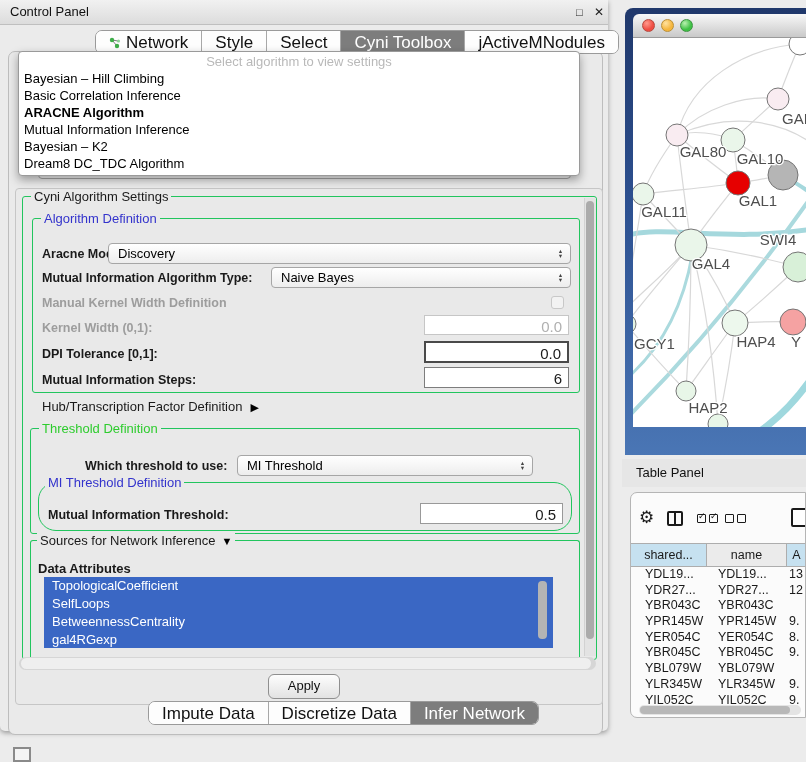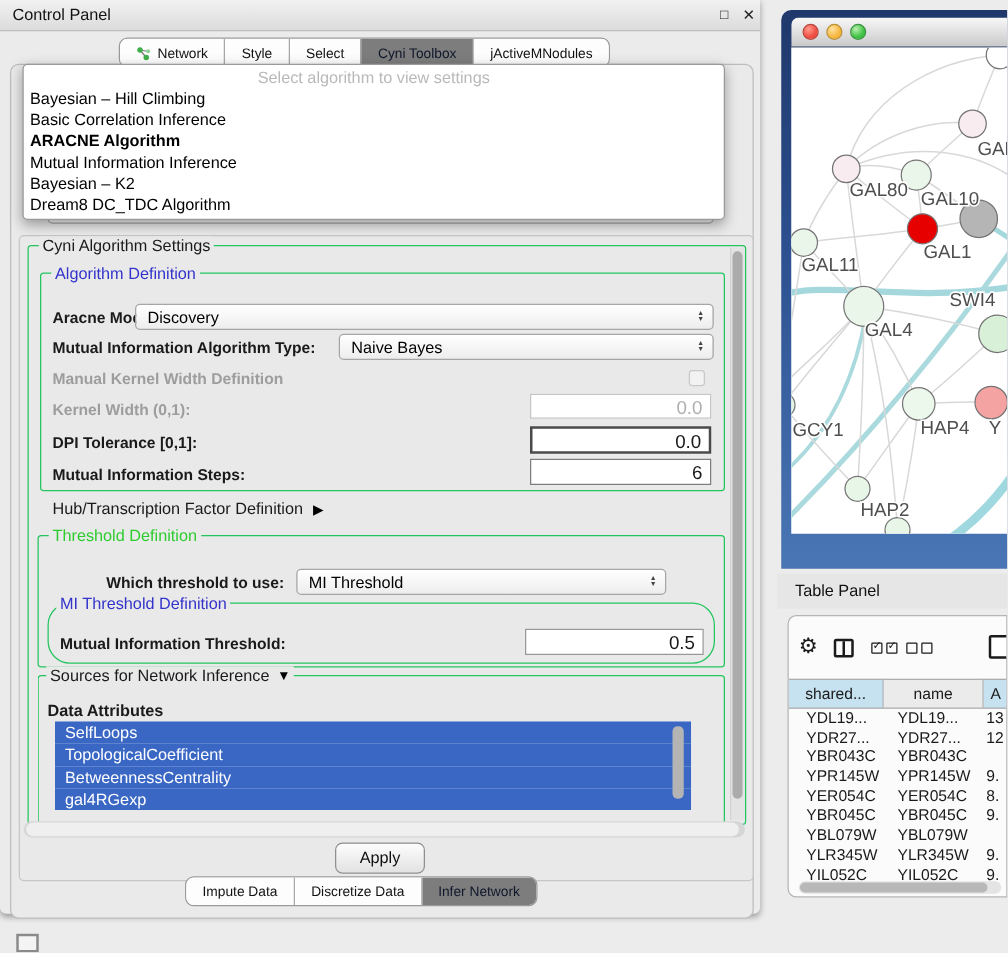--- a/index.html
+++ b/index.html
@@ -11,23 +11,23 @@
   .cp-titlebar{left:0;top:0;width:608px;height:24px;background:linear-gradient(#f1f1f1,#dcdcdc);border-bottom:1px solid #bfbfbf;}
   .cp-title{left:10px;top:4px;font-size:13px;color:#111;}
   .win-ic{top:5px;font-size:12px;color:#222;line-height:14px;}
   .float-ic{left:576px;font-size:11px;}
   .close-ic{left:594px;font-weight:bold;}
   .cp-content{left:8px;top:51px;width:593px;height:682px;background:#eaeaea;border:1px solid #bdbdbd;border-radius:7px;}
   .inner-pane{left:15px;top:188px;width:586px;height:515px;background:#e9e9e9;border:1px solid #c6c6c6;border-radius:4px;}
   
   .tabbar{display:flex;height:22px;border:1px solid #9a9a9a;border-radius:7px;overflow:hidden;background:#fff;}
   .cp-tabs{left:95px;top:30px;z-index:5;}
-  .tab{display:flex;align-items:center;gap:5px;padding:12px 13px;font-size:11px;border-right:1px solid #a8a8a8;background:#fdfdfd;color:#111;white-space:nowrap;}
+  .tab{display:flex;align-items:center;gap:5px;padding:12px 13px;font-size:17px;border-right:1px solid #a8a8a8;background:#fdfdfd;color:#111;white-space:nowrap;}
   .tab:last-child{border-right:none;}
-  .tab.sel{background:#7d7d7d;color:#0f172a;}
+  .tab.sel{background:#7d7d7d;color:#ffffff;}
   .bottom-tabs{left:148px;top:701px;z-index:5;}
   
   .dd{left:18px;top:51px;width:562px;min-height:119px;background:#fff;border:1px solid #9a9a9a;border-radius:4px;
       box-shadow:0 4px 10px rgba(0,0,0,.35);z-index:50;padding:2px 0 3px 0;box-sizing:border-box;}
   .dd-head{text-align:center;color:#b9b9b9;font-size:13px;line-height:16px;}
   .dd-item{font-size:13px;line-height:17px;padding-left:5px;color:#000;}
   .dd-item.sel{font-weight:bold;}
   
   .combo{background:linear-gradient(#ffffff,#ededed);border:1px solid #a6a6a6;border-radius:4px;height:21px;box-sizing:border-box;}
   .combo .val{position:absolute;left:9px;top:2px;font-size:13px;color:#000;}
@@ -202,22 +202,22 @@
     <div class="abs field" style="left:420px;top:503px;width:143px;height:21px;">0.5</div>
 
     <div class="abs group" style="left:30px;top:540px;width:548px;height:118px;border-bottom:none;border-radius:3px 3px 0 0;">
       <span class="legend plain" style="left:6px;display:flex;align-items:center;">
         <span>Sources for Network Inference</span>
         <span class="src-arrow">▼</span>
       </span>
     </div>
     <span class="abs lbl" style="left:38px;top:561px;font-size:13px;">Data Attributes</span>
     <div class="abs listbox" style="left:44px;top:577px;width:509px;height:71px;">
+        <div class="attr-item">TopologicalCoefficient</div>
         <div class="attr-item">SelfLoops</div>
-        <div class="attr-item">TopologicalCoefficient</div>
         <div class="attr-item">BetweennessCentrality</div>
         <div class="attr-item">gal4RGexp</div>
       </div>
     <div class="abs" style="left:538px;top:581px;width:9px;height:58px;background:#b4b4b4;border-radius:4px;"></div>
 
     <div class="abs hscroll" style="left:19px;top:657px;width:577px;">
       <div class="hthumb" style="left:2px;width:570px;"></div>
     </div>
 
     <div class="abs btn" style="left:268px;top:674px;width:70px;height:23px;">Apply</div>

